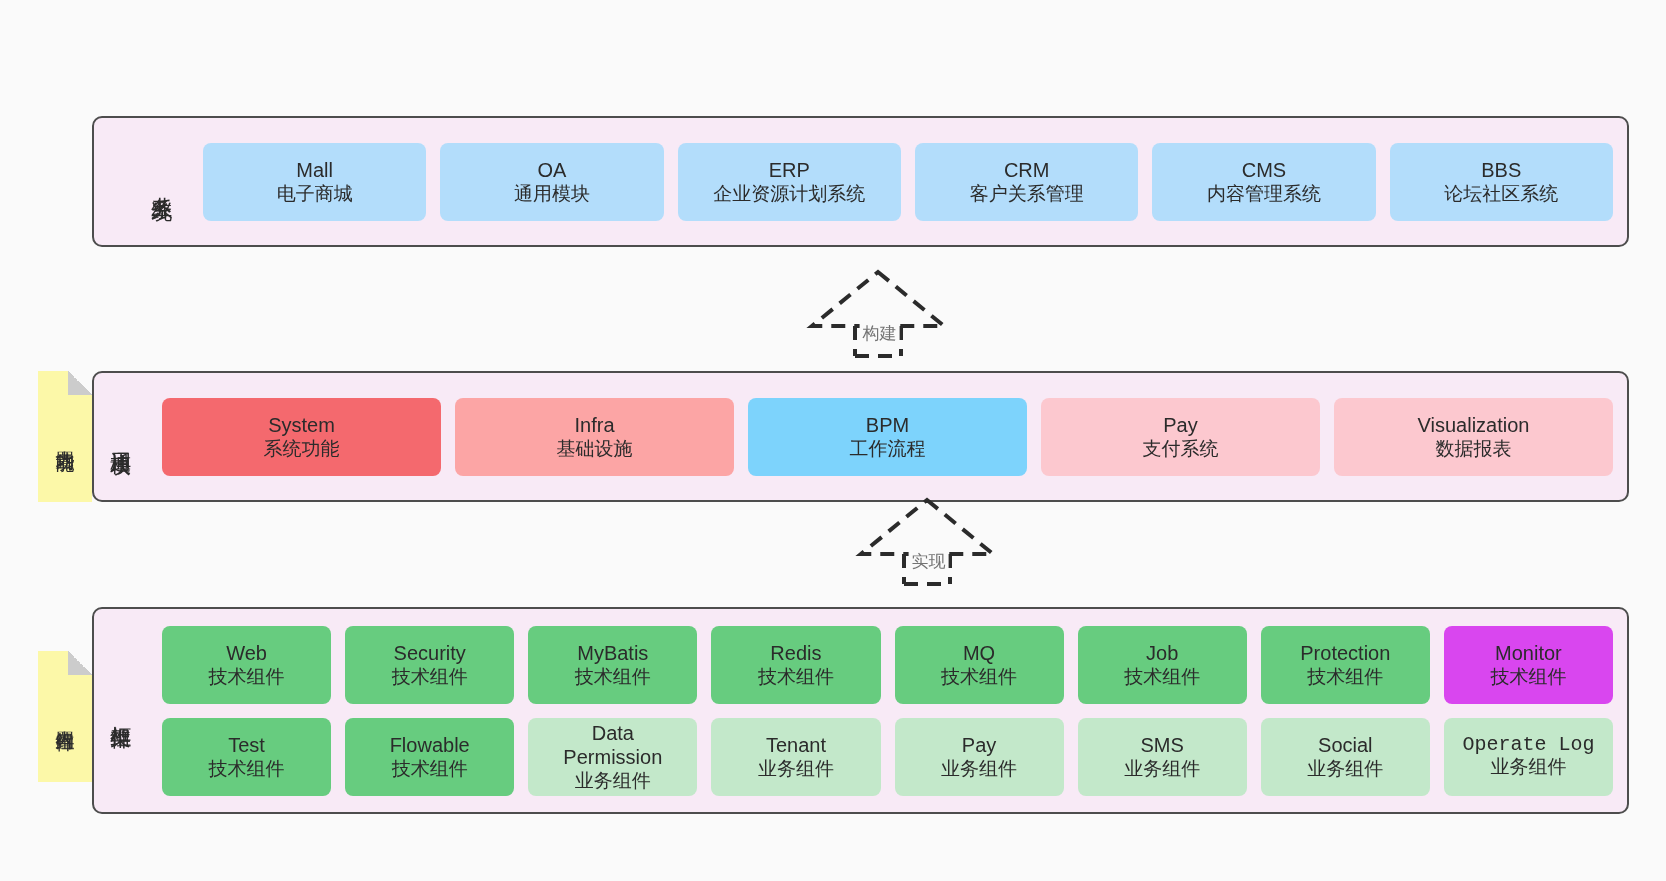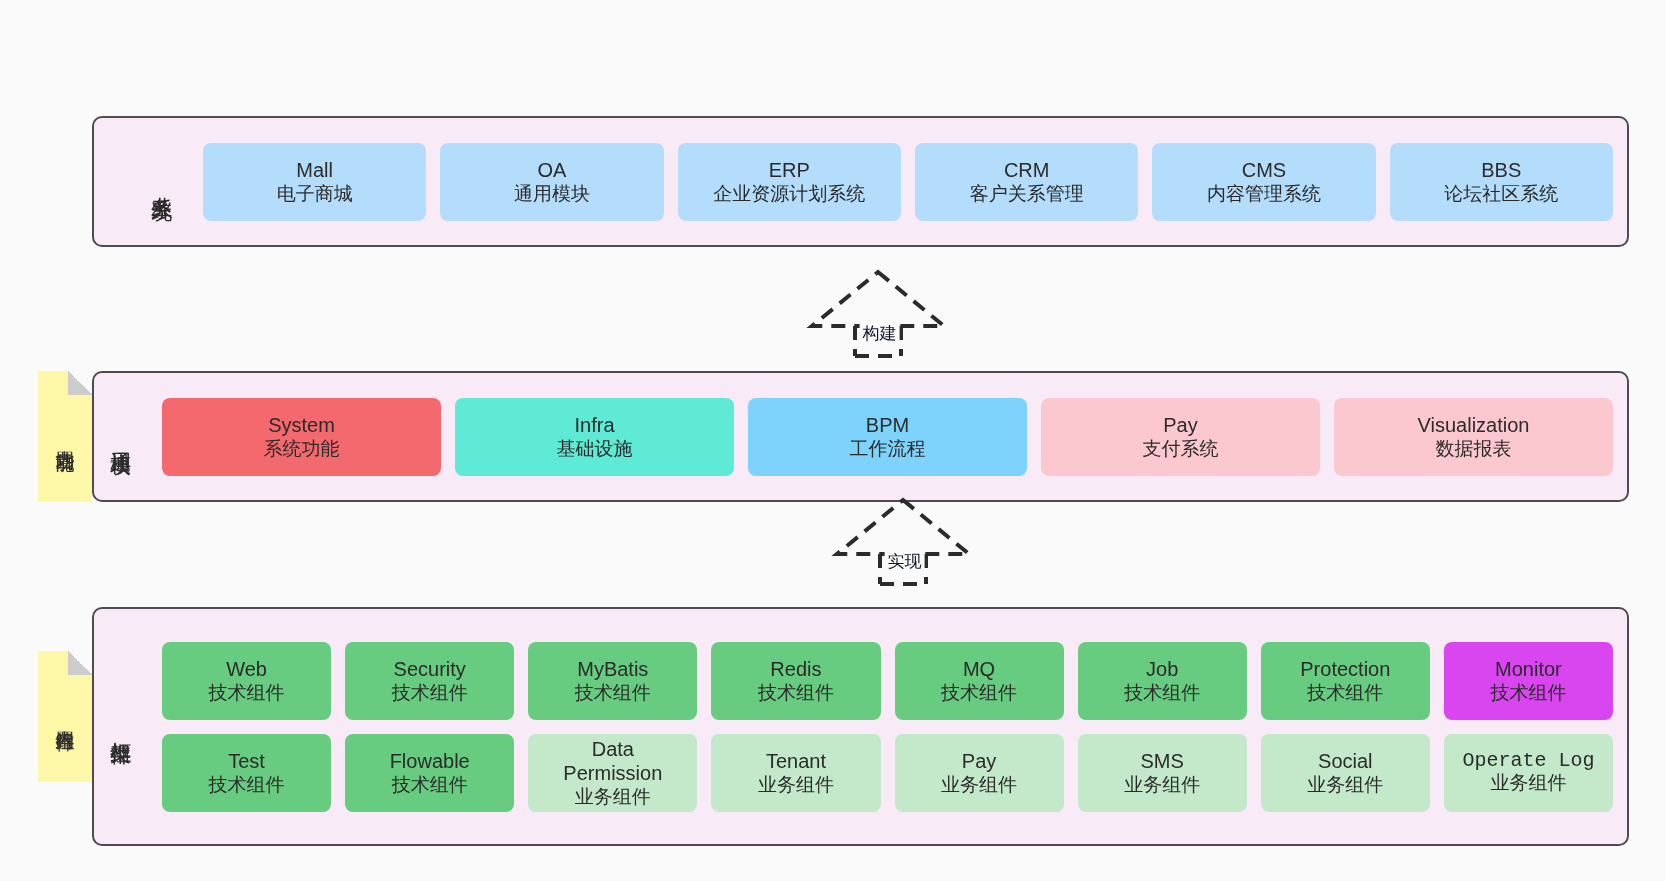--- a/index.html
+++ b/index.html
@@ -89,21 +89,21 @@
     width: 24px; height: 24px;
     background: linear-gradient(225deg, #fafafa 0 50%, #cccccc 50% 100%);
   }
 
   
   .arrow { position: absolute; }
   .arrow svg { display: block; overflow: visible; }
   .arrow-label {
     position: absolute;
     font-size: 17px;
-    color: #0f172a;
+    color: #737373;
     background: #fafafa;
     padding: 0 3px;
     white-space: nowrap;
     left: 50%;
     transform: translateX(-46%);
     font-family: Liberation Serif, serif;
   }
 </style>
 </head>
 <body>
@@ -151,21 +151,21 @@
   </div>
 
   <div class="layer" id="layer-modules" style="left:92px; top:371px; width:1537px; height:131px;">
     <div class="layer-title">通用模块</div>
     <div class="layer-body">
       <div class="row">
         <div class="cell" style="background:#f4696e; height:78px;">
           <span class="t1">System</span>
           <span class="t2">系统功能</span>
         </div>
-        <div class="cell" style="background:#5eead4; height:78px;">
+        <div class="cell" style="background:#fca5a5; height:78px;">
           <span class="t1">Infra</span>
           <span class="t2">基础设施</span>
         </div>
         <div class="cell" style="background:#7dd3fc; height:78px;">
           <span class="t1">BPM</span>
           <span class="t2">工作流程</span>
         </div>
         <div class="cell" style="background:#fcc8cf; height:78px;">
           <span class="t1">Pay</span>
           <span class="t2">支付系统</span>
@@ -175,29 +175,29 @@
           <span class="t2">数据报表</span>
         </div>
       </div>
     </div>
   </div>
 
   <div class="note" style="left:38px; top:371px; width:54px; height:131px;">
     <span>内置功能</span>
   </div>
 
-  <div class="arrow" style="left:828px; top:496px; width:150px; height:90px;">
+  <div class="arrow" style="left:852px; top:496px; width:150px; height:90px;">
     <svg width="150" height="90" viewBox="0 0 150 90">
       <path d="M75 4 L141 58 L9 58 Z" fill="none" stroke="#2b2b2b" stroke-width="4" stroke-dasharray="14 9" stroke-linecap="butt"></path>
       <path d="M52 58 L52 88 M98 58 L98 88 M52 88 L98 88" fill="none" stroke="#2b2b2b" stroke-width="4" stroke-dasharray="14 9" stroke-linecap="butt"></path>
     </svg>
     <span class="arrow-label" style="top:54px;">实现</span>
   </div>
 
-  <div class="layer" id="layer-framework" style="left:92px; top:607px; width:1537px; height:239px;">
+  <div class="layer" id="layer-framework" style="left:92px; top:607px; width:1537px; height:207px;">
     <div class="layer-title">框架组件</div>
     <div class="layer-body">
 
       <div class="row">
         <div class="cell" style="background:#67cc7f; height:78px;">
           <span class="t1">Web</span>
           <span class="t2">技术组件</span>
         </div>
         <div class="cell" style="background:#67cc7f; height:78px;">
           <span class="t1">Security</span>

